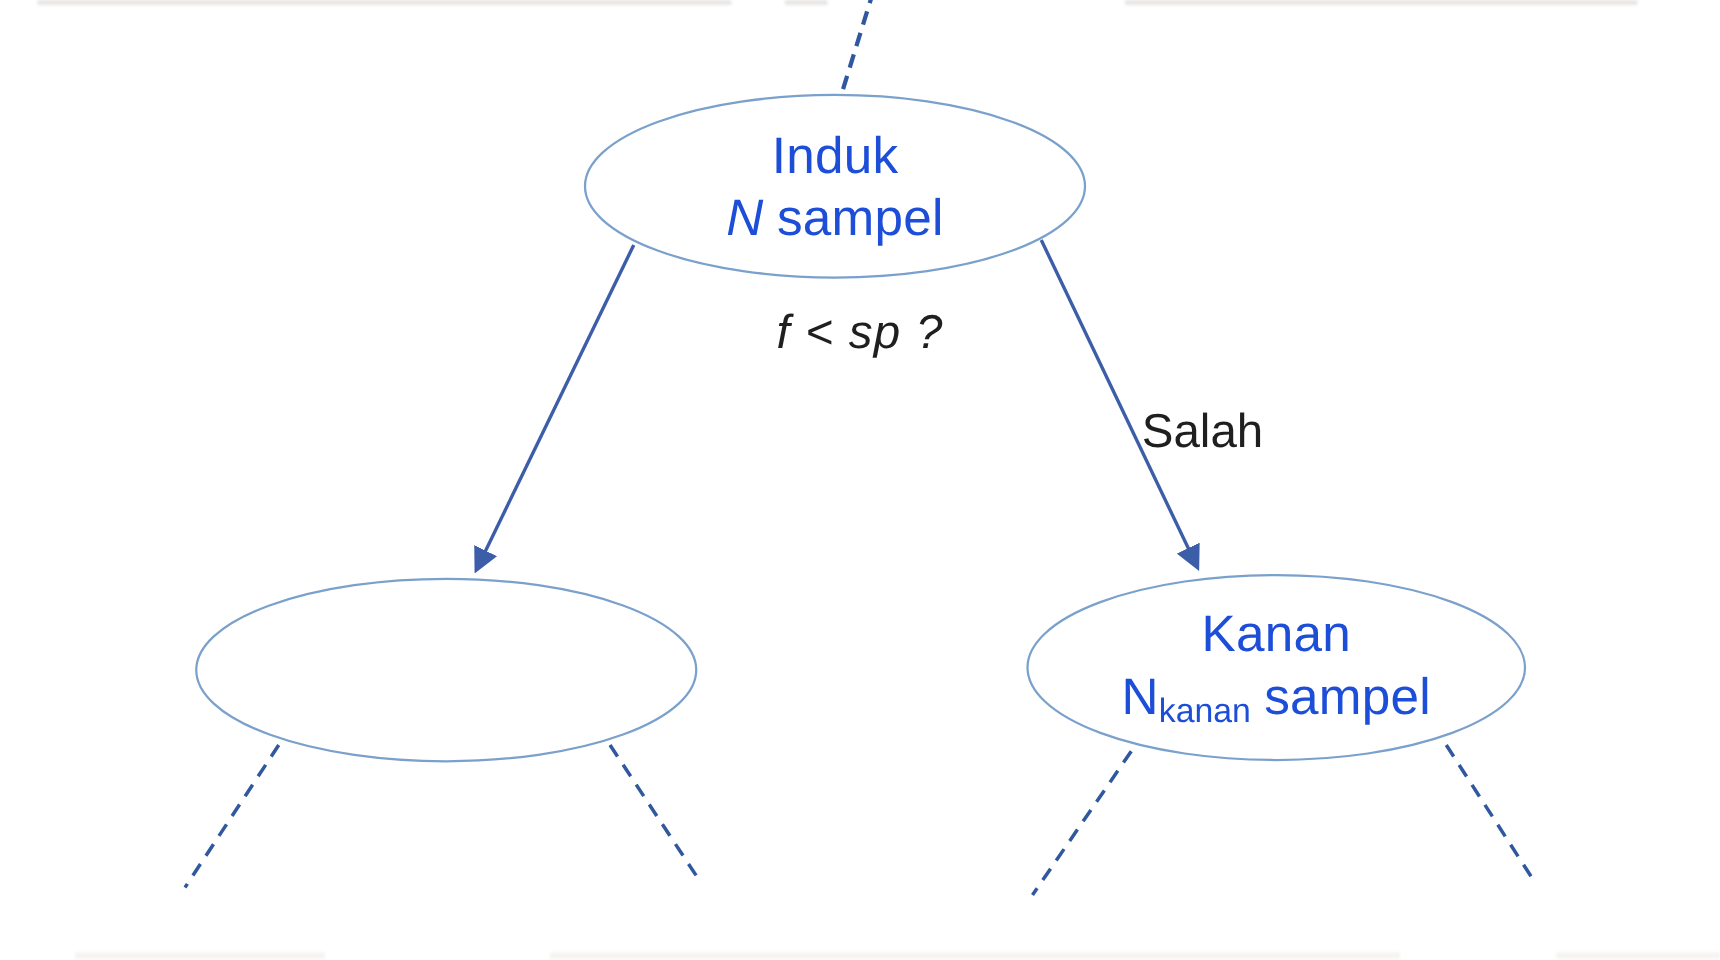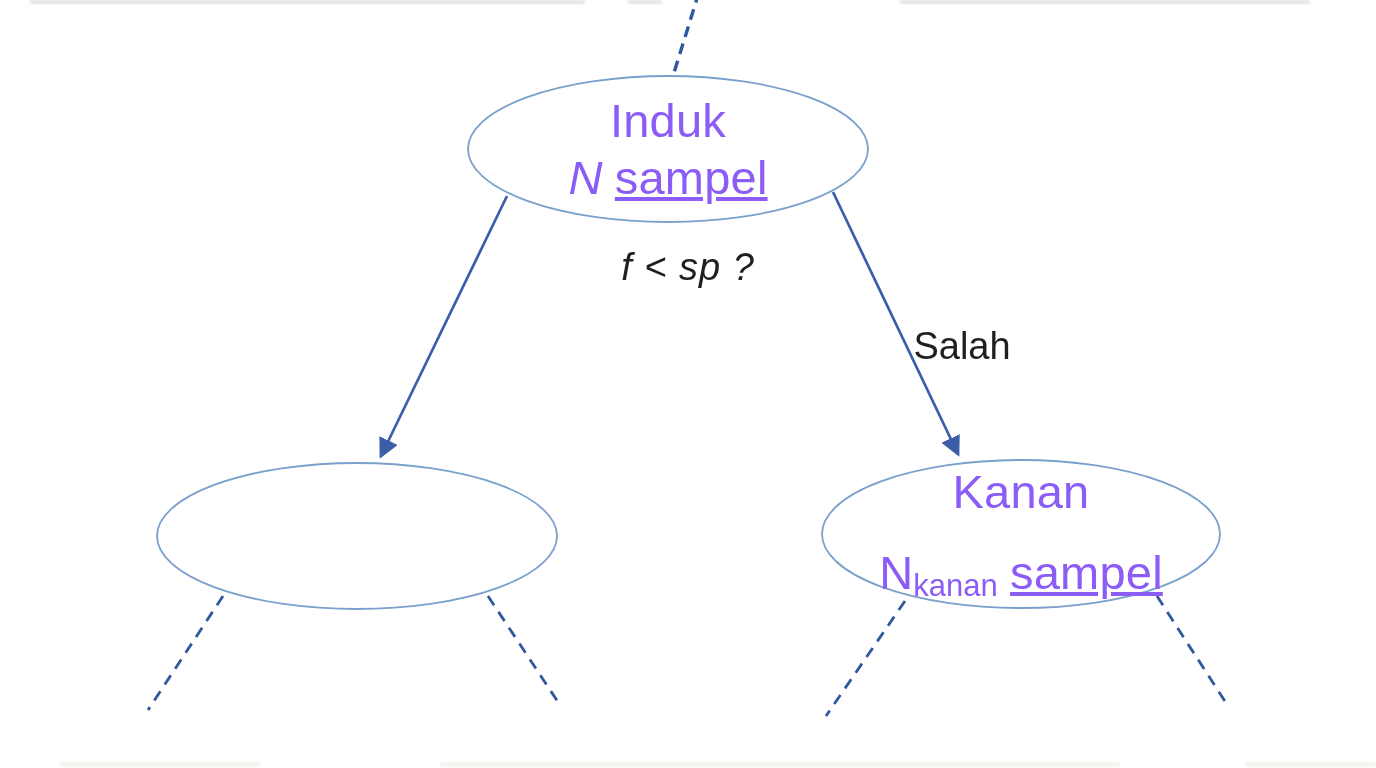--- a/index.html
+++ b/index.html
@@ -14,28 +14,28 @@
   }
   #diagram-svg { position: absolute; left: 0; top: 0; }
 
   .node-text {
     position: absolute;
     display: flex;
     flex-direction: column;
     align-items: center;
     justify-content: center;
     text-align: center;
-    font-size: 47px;
+    font-size: 41px;
     line-height: 1.22;
-    color: #8b5cf6;
+    color: #1d4ed8;
     letter-spacing: 0.2px;
   }
   .node-line { white-space: nowrap; }
   .it { font-style: italic; }
-  .suffix { margin-left: 0.26em; text-decoration: underline; }
+  .suffix { margin-left: 0.26em; }
   .sub {
     font-size: 0.66em;
     vertical-align: -0.24em;
     letter-spacing: 0;
   }
   .edge-label {
     position: absolute;
     transform: translate(-50%, -50%);
     font-size: 38px;
     white-space: nowrap;
@@ -86,21 +86,21 @@
     <div class="node-line">
       <span class="it">N</span><span class="suffix">sampel</span>
     </div>
   </div>
 
   <div class="edge-label condition" style="left:688px; top:267px;">f &lt; sp ?</div>
 
   <div class="edge-label" style="left:962px; top:346px;">Salah</div>
 
 
-  <div class="node-text" style="left:821px; top:463px; width:400px; height:142px;justify-content:space-between;">
+  <div class="node-text" style="left:821px; top:463px; width:400px; height:142px;">
     <div class="node-line">Kanan</div>
     <div class="node-line">
       <span>N</span><span class="sub">kanan</span><span class="suffix">sampel</span>
     </div>
   </div>
 
   <div class="artifact top" style="left:30px; top:0; width:555px; height:4px;"></div>
   <div class="artifact top" style="left:628px; top:0; width:34px; height:4px;"></div>
   <div class="artifact top" style="left:900px; top:0; width:410px; height:4px;"></div>
   <div class="artifact bottom" style="left:60px; top:762px; width:200px; height:5px;"></div>

